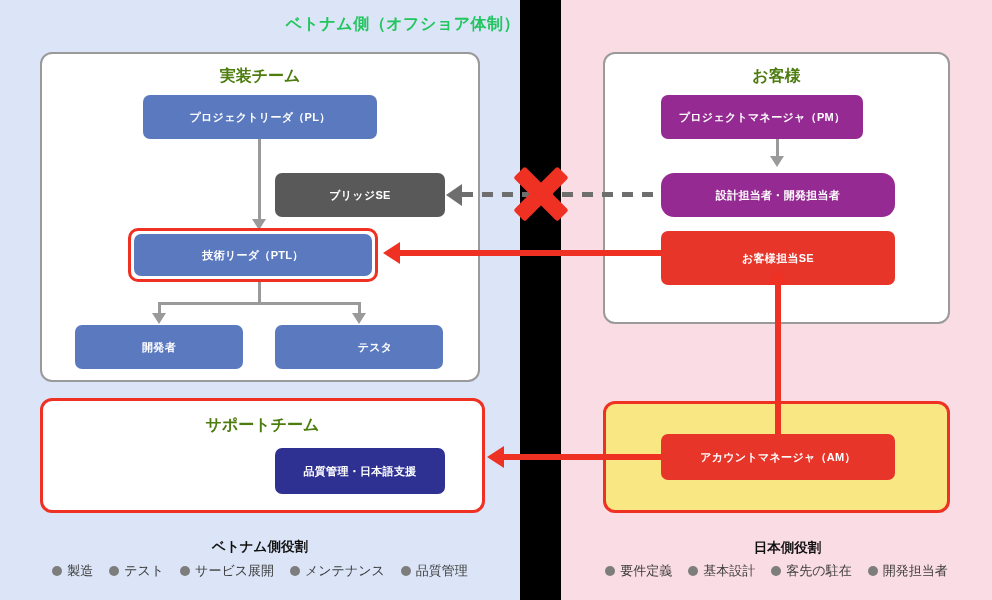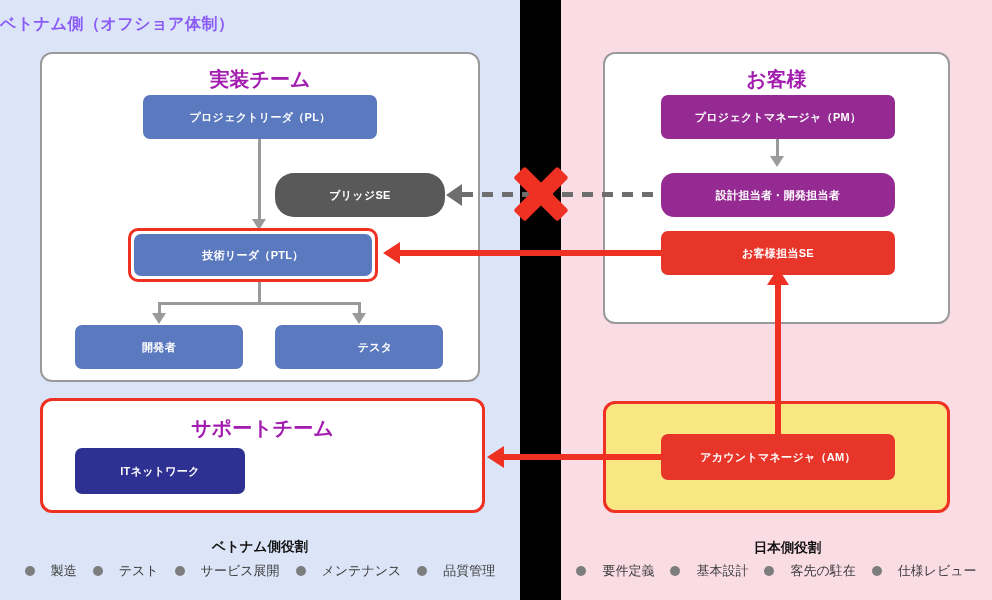--- a/index.html
+++ b/index.html
@@ -15,24 +15,24 @@
   }
 
   
   .panel { position: absolute; top: 0; height: 600px; }
   #vn-panel { left: 0;   width: 520px; background: #dbe5f7; }
   #jp-panel { left: 561px; width: 431px; background: #fadce5; }
 
   
   .side-title {
     position: absolute;
-    text-align: left;
+    text-align: right;
     font-weight: bold;
     font-size: 16px;
-    color: #8b5cf6;
+    color: #22c55e;
     letter-spacing: .5px;
   }
   #vn-title { left: 0;   top: 14px; width: 520px; }
   #jp-title { left: 561px; top: 14px; width: 431px; }
 
   
   .group-box {
     position: absolute;
     background: #ffffff;
     border: 2px solid #9a9a9a;
@@ -43,22 +43,22 @@
   }
   .group-box.yellowbox {
     background: #f9e784;
     border: 3px solid #ef3124;
   }
   .group-title {
     position: absolute;
     left: 0; right: 0;
     text-align: center;
     font-weight: bold;
-    font-size: 20px;
-    color: #a21caf;
+    font-size: 16px;
+    color: #4d7c0f;
   }
 
   
   .node {
     position: absolute;
     border-radius: 7px;
     color: #ffffff;
     font-weight: bold;
     font-size: 11px;
     display: flex;
@@ -147,21 +147,21 @@
   }
   .role-list {
     position: absolute;
     display: flex;
     align-items: center;
     justify-content: center;
     gap: 16px;
     font-size: 13px;
     color: #3c3c3c;
   }
-  .role-item { display: flex; align-items: center; gap: 16px; white-space: nowrap; }
+  .role-item { display: flex; align-items: center; gap: 5px; white-space: nowrap; }
   .bullet {
     width: 10px; height: 10px; border-radius: 50%;
     background: #7d7d7d; display: inline-block; flex: none;
   }
 </style>
 </head>
 <body>
 
 <div id="stage">
 
@@ -172,52 +172,52 @@
 
   <div class="group-box" style="left:40px; top:52px; width:440px; height:330px;">
     <div class="group-title" style="top:12px;">実装チーム</div>
   </div>
 
   <div class="node blue" style="left:143px; top:95px; width:234px; height:44px;">プロジェクトリーダ（PL）</div>
 
   <div class="vline" style="left:258px; top:139px; height:84px;"></div>
   <div class="arrow-down" style="left:252px; top:219px;"></div>
 
-  <div class="node gray" style="left:275px; top:173px; width:170px; height:44px;border-radius:19px;">ブリッジSE</div>
+  <div class="node gray" style="left:275px; top:173px; width:170px; height:44px;">ブリッジSE</div>
 
   <div id="ptl-ring" style="left:128px; top:228px; width:250px; height:54px;"></div>
   <div class="node blue" style="left:134px; top:234px; width:238px; height:42px;">技術リーダ（PTL）</div>
 
   <div class="vline" style="left:258px; top:282px; height:22px;"></div>
   <div class="hline" style="left:159px; top:302px; width:202px;"></div>
   <div class="vline" style="left:158px; top:302px; height:14px;"></div>
   <div class="arrow-down" style="left:152px; top:313px;"></div>
   <div class="vline" style="left:358px; top:302px; height:14px;"></div>
   <div class="arrow-down" style="left:352px; top:313px;"></div>
 
   <div class="node blue" style="left:75px; top:325px; width:168px; height:44px;">開発者</div>
   <div class="node blue" style="left:275px; top:325px; width:168px; height:44px;padding-left:32px;">テスタ</div>
 
   <div class="group-box redbox" style="left:40px; top:398px; width:445px; height:115px;">
     <div class="group-title" style="top:14px;">サポートチーム</div>
   </div>
-  <div class="node navy" style="left:75px; top:448px; width:170px; height:46px;">ITネットワーク</div>
+  <div class="node navy" style="left:275px; top:448px; width:170px; height:46px;">品質管理・日本語支援</div>
 
   <div class="group-box" style="left:603px; top:52px; width:347px; height:272px;">
     <div class="group-title" style="top:12px;">お客様</div>
   </div>
 
-  <div class="node purple" style="left:661px; top:95px; width:234px; height:44px;">プロジェクトマネージャ（PM）</div>
+  <div class="node purple" style="left:661px; top:95px; width:202px; height:44px;">プロジェクトマネージャ（PM）</div>
 
   <div class="vline" style="left:776px; top:139px; height:20px;"></div>
   <div class="arrow-down" style="left:770px; top:156px;"></div>
 
   <div class="node purple" style="left:661px; top:173px; width:234px; height:44px;border-radius:13px;">設計担当者・開発担当者</div>
 
-  <div class="node red" style="left:661px; top:231px; width:234px; height:44px;">お客様担当SE</div>
+  <div class="node red" style="left:661px; top:231px; width:234px; height:54px;">お客様担当SE</div>
 
   <div class="group-box yellowbox" style="left:603px; top:401px; width:347px; height:112px;"></div>
   <div class="node red" style="left:661px; top:434px; width:234px; height:46px;">アカウントマネージャ（AM）</div>
 
   <div class="rline-v" style="left:775px; top:283px; height:151px;"></div>
   <div class="r-arrow-up" style="left:767px; top:268px;"></div>
 
   <div class="rline-h" style="left:400px; top:250px; width:261px;"></div>
   <div class="r-arrow-left" style="left:383px; top:242px;"></div>
 
@@ -264,17 +264,17 @@
     <span class="role-item">
       <span class="bullet"></span>
       <span>基本設計</span>
     </span>
     <span class="role-item">
       <span class="bullet"></span>
       <span>客先の駐在</span>
     </span>
     <span class="role-item">
       <span class="bullet"></span>
-      <span>仕様レビュー</span>
+      <span>開発担当者</span>
     </span>
   </div>
 
 </div>
 
 </body></html>

